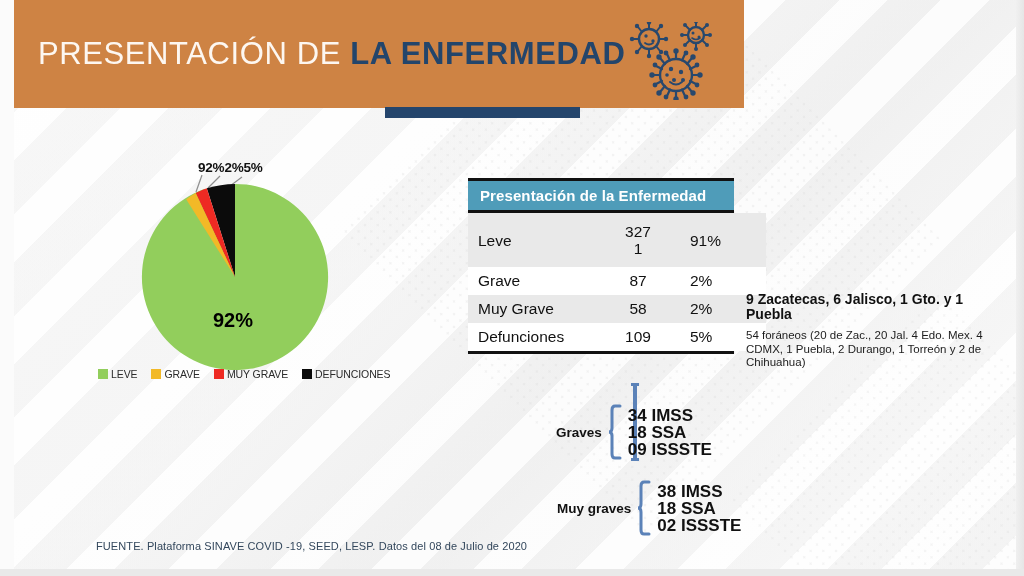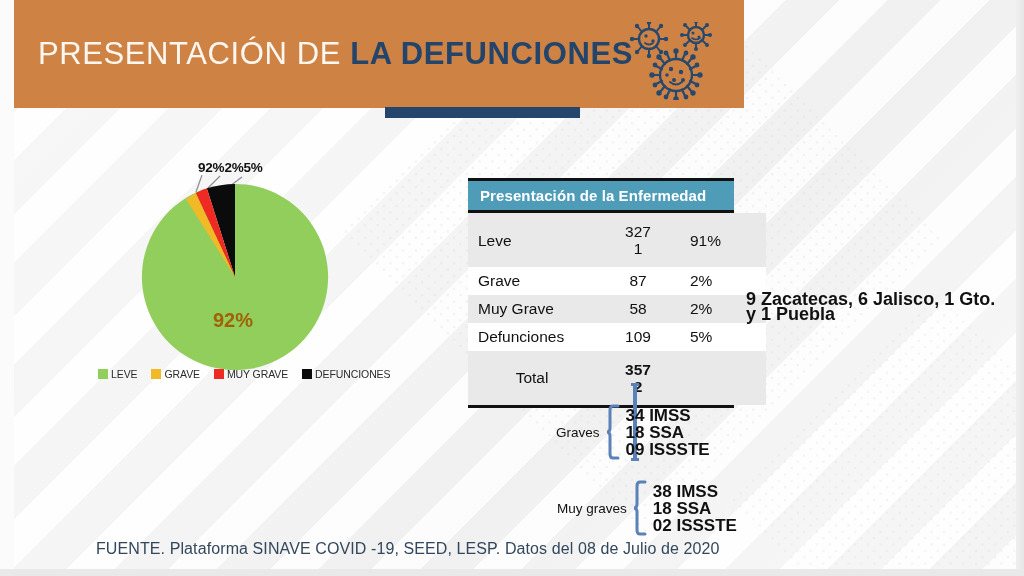--- a/index.html
+++ b/index.html
@@ -84,21 +84,21 @@
   }
   .pie-callouts{
     position:absolute;left:120px;top:26px;
     font-size:13.5px;font-weight:bold;color:#111;letter-spacing:-0.2px;
     white-space:nowrap;
   }
   .pie-wrap{position:absolute;left:62px;top:48px;width:190px;height:190px;}
   .leader-lines{position:absolute;left:100px;top:36px;width:120px;height:40px;}
   .pie-center-label{
     position:absolute;left:135px;top:175px;
-    font-size:20px;font-weight:bold;color:#a16207;
+    font-size:20px;font-weight:bold;color:#000000;
   }
   .legend{
     position:absolute;left:20px;top:234px;
     display:flex;align-items:center;gap:14px;white-space:nowrap;
   }
   .legend-item{display:flex;align-items:center;gap:3px;}
   .legend-swatch{width:10px;height:10px;display:inline-block;}
   .legend-label{font-size:10.5px;color:#2b2b2b;letter-spacing:-0.1px;}
 
   
@@ -125,59 +125,59 @@
   tr.plain td{background:#ffffff;}
   td.tall{height:44px;line-height:17px;}
   tr.total td{background:#e9e9e9;font-weight:bold;}
   tr.total td.c-label{font-weight:normal;text-align:center;}
   td.total-num{line-height:17px;height:44px;}
   .tbl-bottom-rule{height:3px;background:#111;}
 
   
   .side-note{position:absolute;left:746px;top:292px;width:252px;}
   .side-note .hdr{
-    font-size:18px;font-weight:bold;color:#111;line-height:15px;margin-bottom:7px;
+    font-size:14px;font-weight:bold;color:#111;line-height:15px;margin-bottom:7px;
   }
   .side-note .body{
     font-size:11.5px;color:#1c1c1c;line-height:13.5px;
   }
 
   
   .annot{position:absolute;display:flex;align-items:center;gap:6px;}
-  .annot-label{font-size:13.5px;font-weight:normal;color:#111;white-space:nowrap;}
+  .annot-label{font-size:13.5px;font-weight:bold;color:#111;white-space:nowrap;}
   .annot-brace{width:14px;}
   .annot-values{font-size:17px;font-weight:bold;color:#111;line-height:17px;white-space:nowrap;}
   .annot-graves{left:556px;top:404px;}
   .annot-muygraves{left:557px;top:480px;}
 
   
   .connector{position:absolute;left:629px;top:383px;width:12px;height:78px;}
 
   
   .footer{
     position:absolute;left:96px;top:540px;
-    font-size:16px;color:#33475c;letter-spacing:.1px;white-space:nowrap;
+    font-size:11px;color:#33475c;letter-spacing:.1px;white-space:nowrap;
   }
 </style>
 </head>
 <body>
 
 <div id="slide">
 
   <div class="bg-layer bg-base"></div>
   <div class="bg-layer bg-glow"></div>
   <div class="bg-layer bg-stripes"></div>
   <div class="bg-dots"></div>
   <div class="bg-dots2"></div>
   <div class="bg-edge-left"></div>
   <div class="bg-edge-right"></div>
   <div class="bg-edge-bottom"></div>
 
   <div class="header">
-    <div class="header-title"><span>PRESENTACIÓN DE </span><span class="strong">LA DEFUNCIONES</span></div>
+    <div class="header-title"><span>PRESENTACIÓN DE </span><span class="strong">LA ENFERMEDAD</span></div>
 
     <div class="virus-wrap">
       <svg width="110" height="78" viewBox="0 0 110 78" aria-hidden="true">
         <g stroke="#28486d" fill="none" stroke-width="2.4" stroke-linecap="round">
 
           <circle cx="25" cy="17" r="10" fill="#ce8344"></circle>
           <g stroke-width="2">
             <line x1="25" y1="7" x2="25" y2="1"></line>
             <line x1="32" y1="10" x2="36" y2="5"></line>
             <line x1="35" y1="17" x2="41" y2="17"></line>
@@ -344,41 +344,34 @@
         <tr class="shade">
           <td class="c-label">Muy Grave</td>
           <td class="c-num">58</td>
           <td class="c-pct">2%</td>
         </tr>
         <tr class="plain">
           <td class="c-label">Defunciones</td>
           <td class="c-num">109</td>
           <td class="c-pct">5%</td>
         </tr>
-        <tr class="total">
-          <td class="c-label">Total</td>
-          <td class="c-num total-num">
-            <span>357</span><br>
-            <span>2</span>
-          </td>
-          <td class="c-pct"></td>
-        </tr>
       </tbody>
     </table>
     <div class="tbl-bottom-rule"></div>
   </div>
 
   <svg class="connector" viewBox="0 0 12 78">
     <path d="M6,0 L6,78" stroke="#5b82b8" stroke-width="4" fill="none"></path>
     <path d="M2,1 L10,1" stroke="#5b82b8" stroke-width="4" fill="none"></path>
     <path d="M2,77 L10,77" stroke="#5b82b8" stroke-width="4" fill="none"></path>
   </svg>
 
   <div class="side-note">
     <div class="hdr">9 Zacatecas, 6 Jalisco, 1 Gto. y 1 Puebla</div>
+    <div class="body">54 foráneos (20 de Zac., 20 Jal. 4 Edo. Mex. 4 CDMX, 1 Puebla, 2 Durango, 1 Torreón y 2 de Chihuahua)</div>
   </div>
 
   <div class="annot annot-graves">
     <span class="annot-label">Graves</span>
     <svg class="annot-brace" height="56" viewBox="0 0 14 56">
       <path d="M12,2 L7,2 Q4,2 4,6 L4,24 Q4,28 1,28 Q4,28 4,32 L4,50 Q4,54 7,54 L12,54" stroke="#5b82b8" stroke-width="3" fill="none" stroke-linecap="round"></path>
     </svg>
     <span class="annot-values">
       <span>34 IMSS</span><br>
       <span>18 SSA</span><br>

